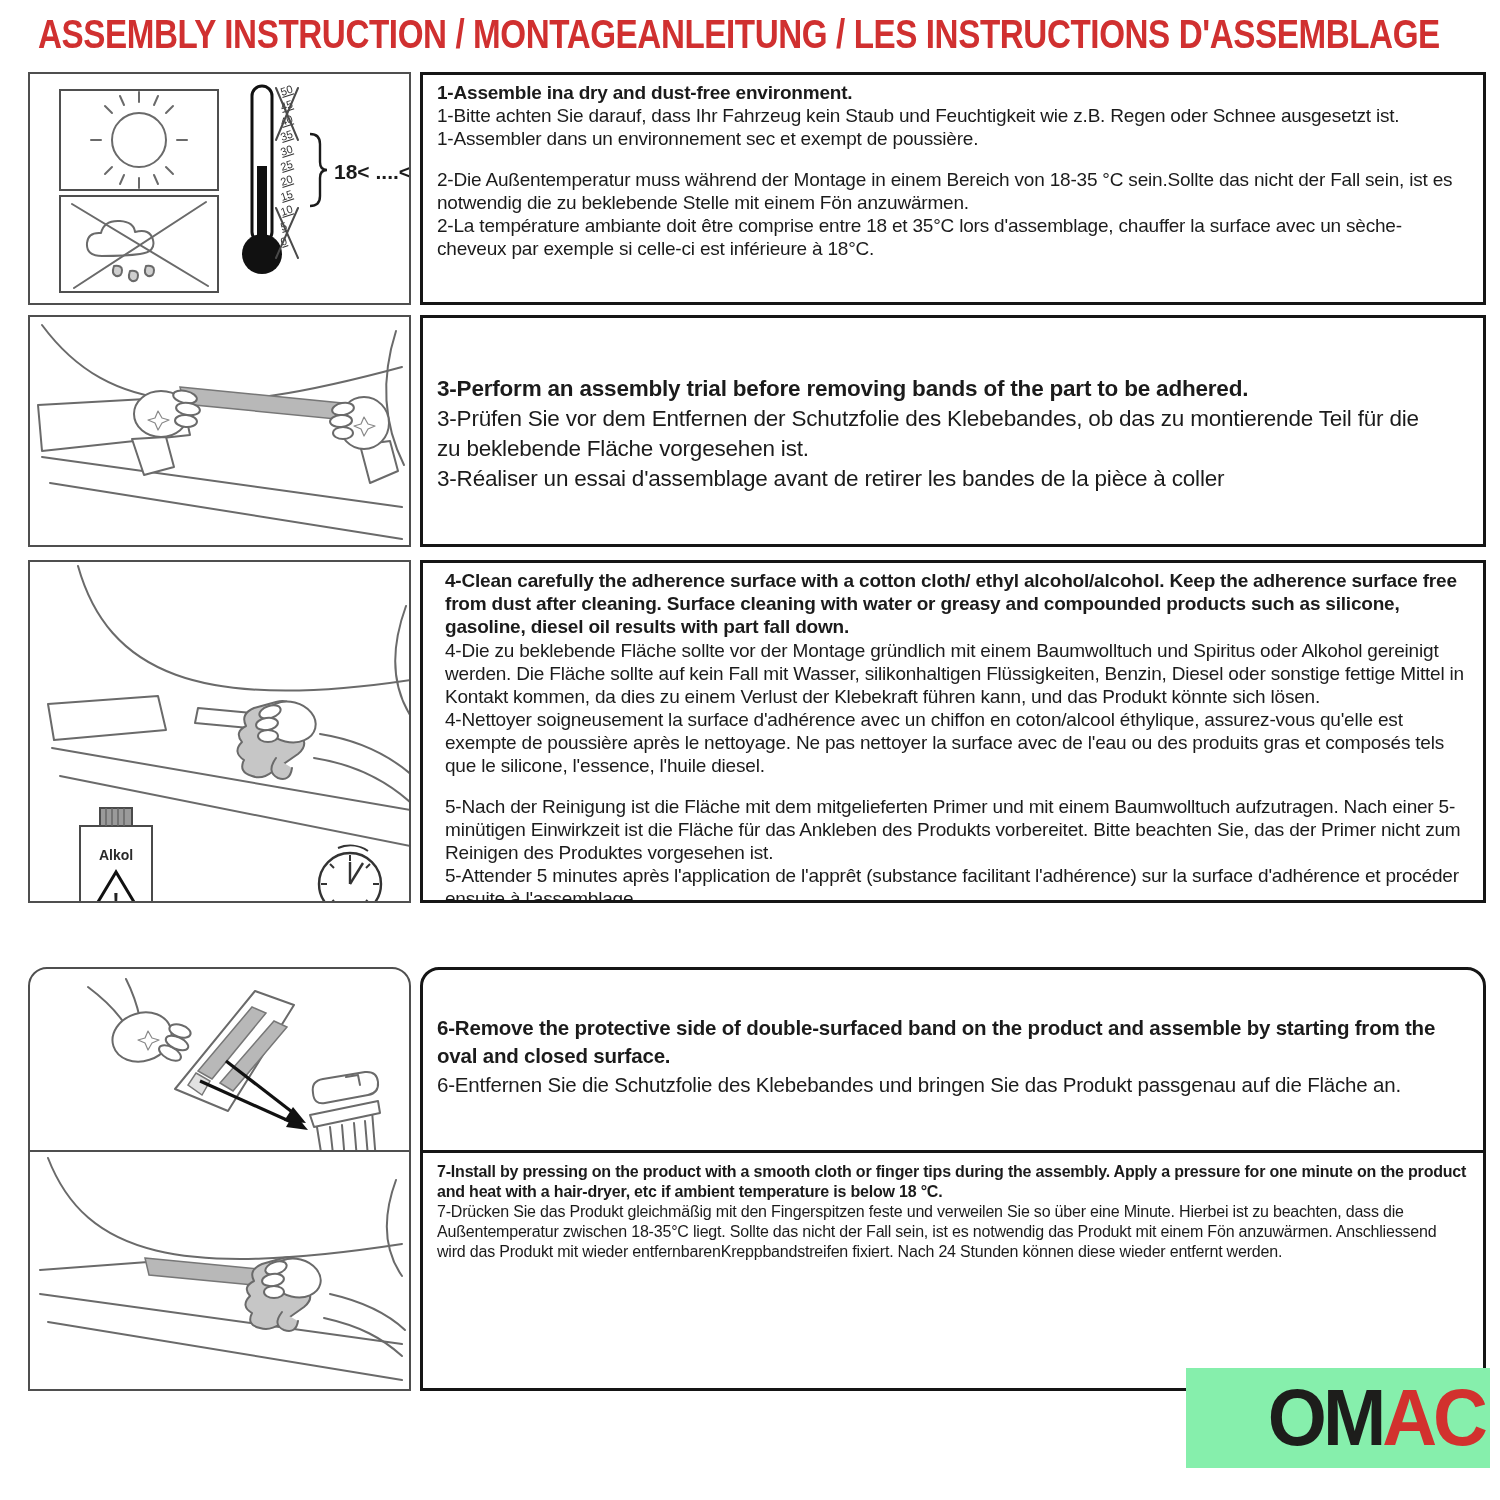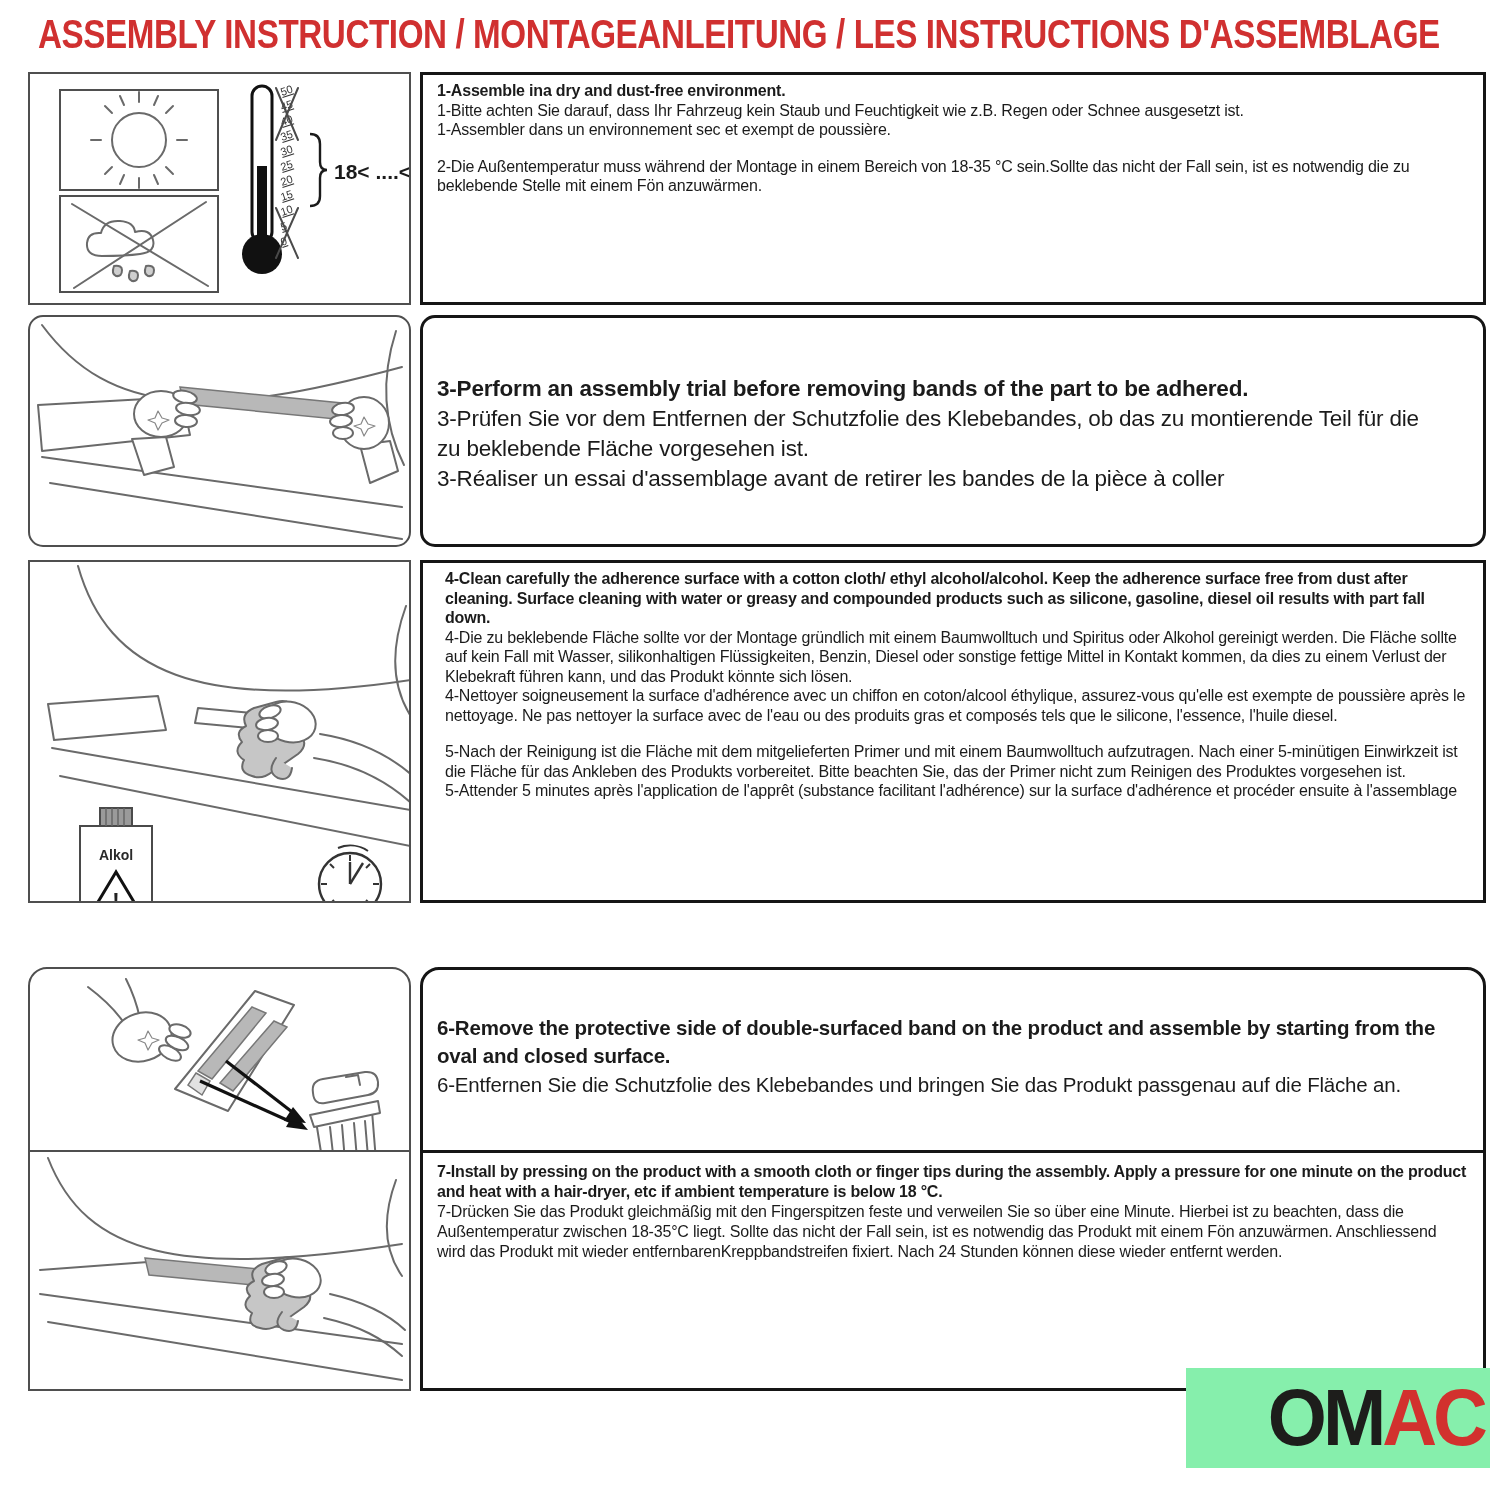--- a/index.html
+++ b/index.html
@@ -14,28 +14,28 @@
   }
   .leftbox{
     position:absolute;left:28px;width:383px;box-sizing:border-box;
     border:2px solid #4f4f4f;background:#fff;overflow:hidden;
   }
   .rightbox{
     position:absolute;left:420px;width:1066px;box-sizing:border-box;
     border:3px solid #151515;background:#fff;overflow:hidden;
   }
   .r1{top:72px;height:233px;}
-  .r2{top:315px;height:232px;border-radius:15px;}
+  .r2{top:315px;height:232px;}
   .r3{top:560px;height:343px;padding-left:8px;}
   .r4{top:967px;height:228px;border-radius:19px;}
   .r5{top:1150px;height:241px;}
   .tb{padding:6px 16px 0 14px;letter-spacing:-0.2px;}
   .tb p{margin:0;}
   .p-b{font-weight:bold;}
-  .tb-s{font-size:16px;line-height:1.22;}
+  .tb-s{font-size:19px;line-height:1.22;}
   .tb-s .sp{height:17px;}
   .tb-m2{font-size:22.5px;line-height:1.33;padding-top:56px;max-width:1010px;}
   .tb-m4{font-size:20.5px;line-height:1.38;padding-top:44px;max-width:1010px;}
   .tb-5{font-size:16px;line-height:1.25;padding-top:9px;}
   svg text{font-family:"Liberation Sans", sans-serif;fill:#222;}
   .thermo-num{font-size:11px;fill:#333;}
   .svg-label-big{font-size:21px;font-weight:bold;fill:#1b1b1b;}
   .svg-label{font-size:14px;font-weight:bold;fill:#2a2a2a;}
   .svg-label-lg{font-size:19px;font-weight:bold;fill:#1b1b1b;}
   .logo-wrap{
@@ -119,20 +119,21 @@
     </g>
   </svg>
 </div>
 <div class="rightbox r1">
   <div class="tb tb-s">
       <p class="p-b">1-Assemble ina dry and dust-free environment.</p>
       <p class="p-r">1-Bitte achten Sie darauf, dass Ihr Fahrzeug kein Staub und Feuchtigkeit wie z.B. Regen oder Schnee ausgesetzt ist.</p>
       <p class="p-r">1-Assembler dans un environnement sec et exempt de poussière.</p>
       <p class="sp"></p>
       <p class="p-r">2-Die Außentemperatur muss während der Montage in einem Bereich von 18-35 °C  sein.Sollte das nicht der Fall sein, ist es notwendig die zu beklebende Stelle mit einem Fön anzuwärmen.</p>
+      <p class="p-r">2-La température ambiante doit être comprise entre 18 et 35°C lors d'assemblage, chauffer la surface avec un sèche-cheveux par exemple si celle-ci est inférieure à 18°C.</p>
     </div>
 </div>
 
 <div class="leftbox r2">
   <svg viewBox="0 0 379 228" width="379" height="228">
     <g class="ln">
       <path d="M12,8 C80,100 180,102 372,50"></path>
       <path d="M366,14 C350,64 354,108 374,148"></path>
       <path d="M8,88 L152,80 L160,118 L12,134 Z"></path>
       <line x1="12" y1="140" x2="372" y2="190"></line>

